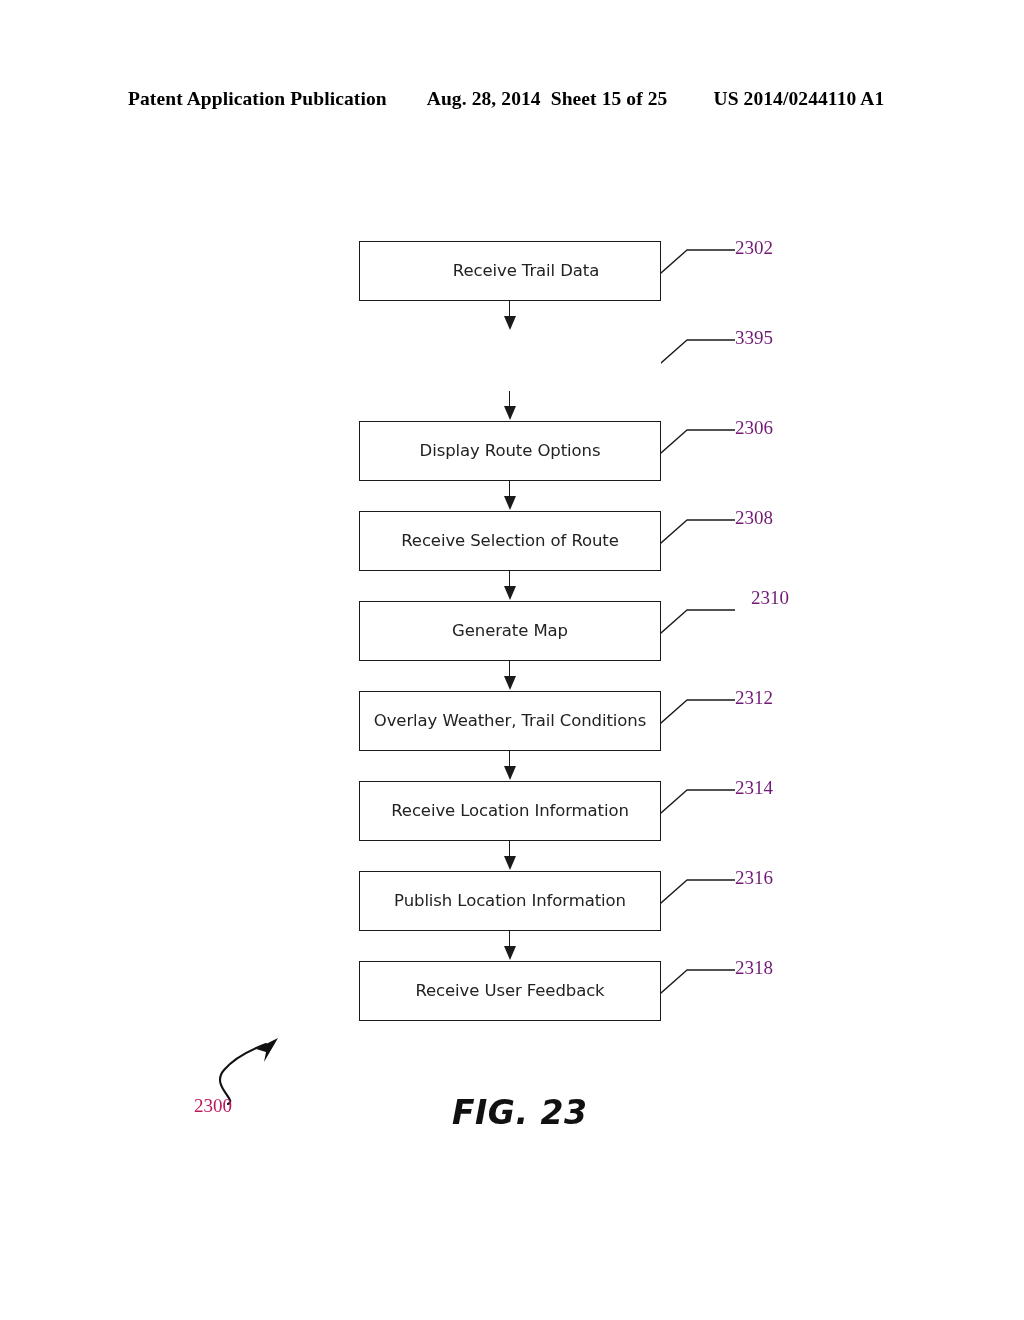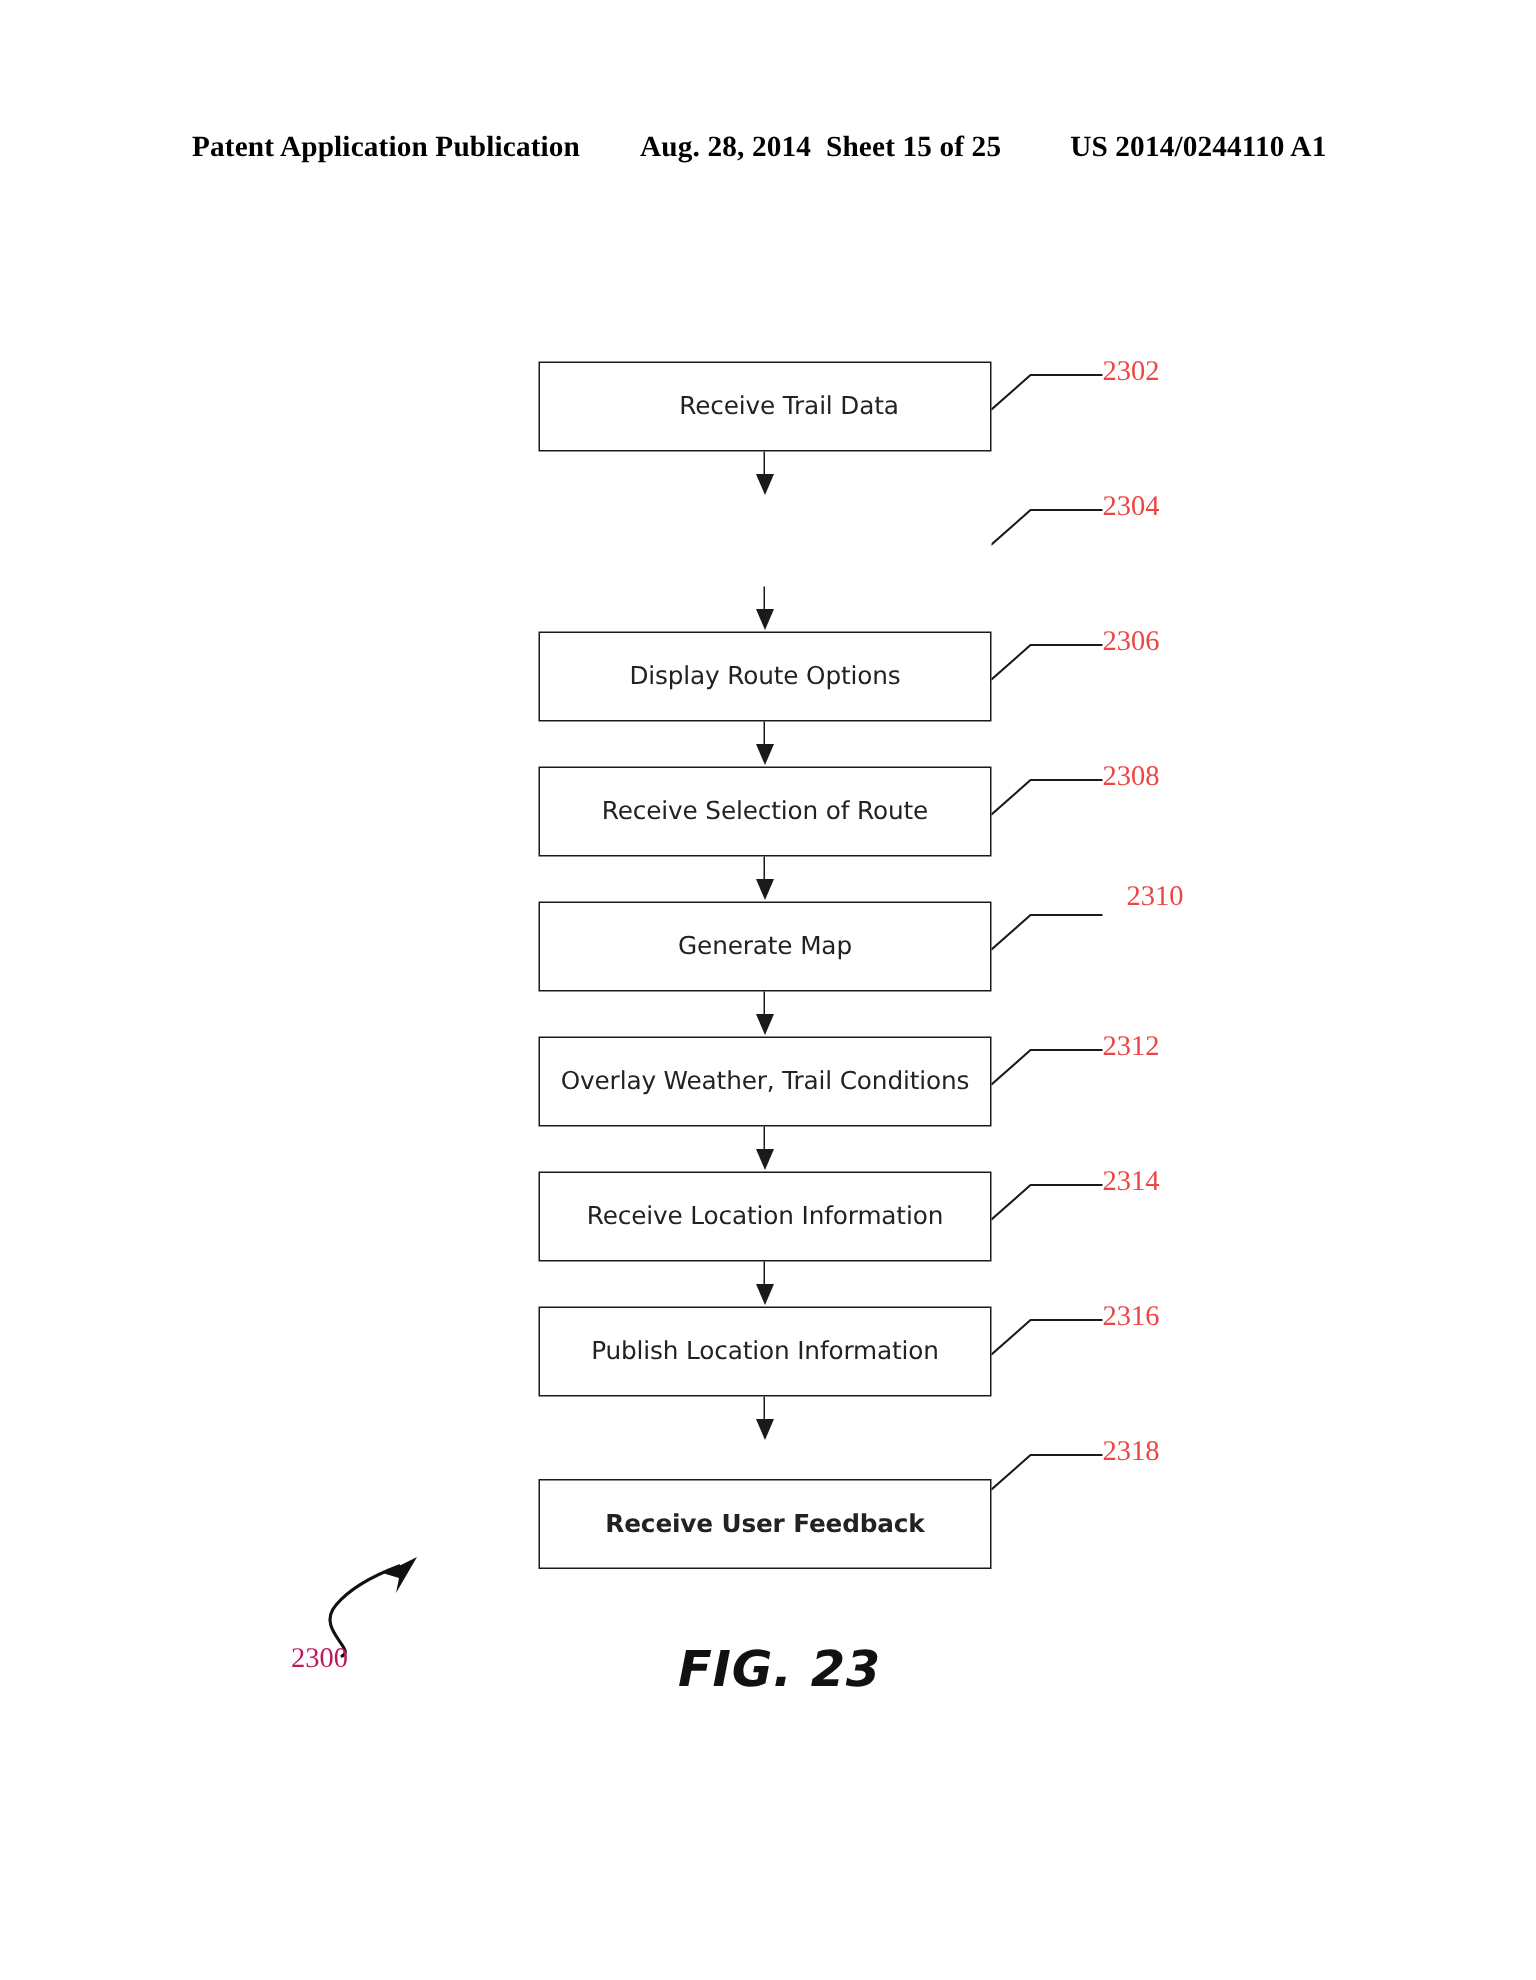--- a/index.html
+++ b/index.html
@@ -98,21 +98,21 @@
     left: 661px;
     width: 74px;
     height: 30px;
   }
   .leader svg { display: block; }
   .ref-num {
     position: absolute;
     left: 735px;
     font-family: "Liberation Serif", serif;
     font-size: 19px;
-    color: #ef4444;
+    color: #701a75;
     white-space: nowrap;
   }
 
   
   .fig-ref-group {
     position: absolute;
     left: 186px;
     top: 1036px;
     width: 130px;
     height: 98px;
@@ -163,21 +163,21 @@
     <div class="ref-num" style="top: 237px;">2302</div>
     <div class="connector" style="top: 301px;">
       <div class="stem"></div>
       <div class="head"></div>
     </div>
     <div class="leader" style="top: 335px;">
       <svg width="74" height="30" viewBox="0 0 74 30">
         <path d="M 0 28 L 26 5 L 74 5" fill="none" stroke="#1a1a1a" stroke-width="1.4" stroke-linecap="round" stroke-linejoin="round"></path>
       </svg>
     </div>
-    <div class="ref-num" style="top: 327px;">2304</div>
+    <div class="ref-num" style="top: 327px;">3395</div>
     <div class="connector" style="top: 391px;">
       <div class="stem"></div>
       <div class="head"></div>
     </div>
     <div class="node" style="top: 421px;">
       <span class="node-label">Display Route Options</span>
     </div>
     <div class="leader" style="top: 425px;">
       <svg width="74" height="30" viewBox="0 0 74 30">
         <path d="M 0 28 L 26 5 L 74 5" fill="none" stroke="#1a1a1a" stroke-width="1.4" stroke-linecap="round" stroke-linejoin="round"></path>
@@ -246,21 +246,21 @@
     <div class="leader" style="top: 875px;">
       <svg width="74" height="30" viewBox="0 0 74 30">
         <path d="M 0 28 L 26 5 L 74 5" fill="none" stroke="#1a1a1a" stroke-width="1.4" stroke-linecap="round" stroke-linejoin="round"></path>
       </svg>
     </div>
     <div class="ref-num" style="top: 867px;">2316</div>
     <div class="connector" style="top: 931px;">
       <div class="stem"></div>
       <div class="head"></div>
     </div>
-    <div class="node" style="top: 986px; font-weight: bold;">
+    <div class="node" style="top: 961px;">
       <span class="node-label">Receive User Feedback</span>
     </div>
     <div class="leader" style="top: 965px;">
       <svg width="74" height="30" viewBox="0 0 74 30">
         <path d="M 0 28 L 26 5 L 74 5" fill="none" stroke="#1a1a1a" stroke-width="1.4" stroke-linecap="round" stroke-linejoin="round"></path>
       </svg>
     </div>
     <div class="ref-num" style="top: 957px;">2318</div>
   </div>
 

